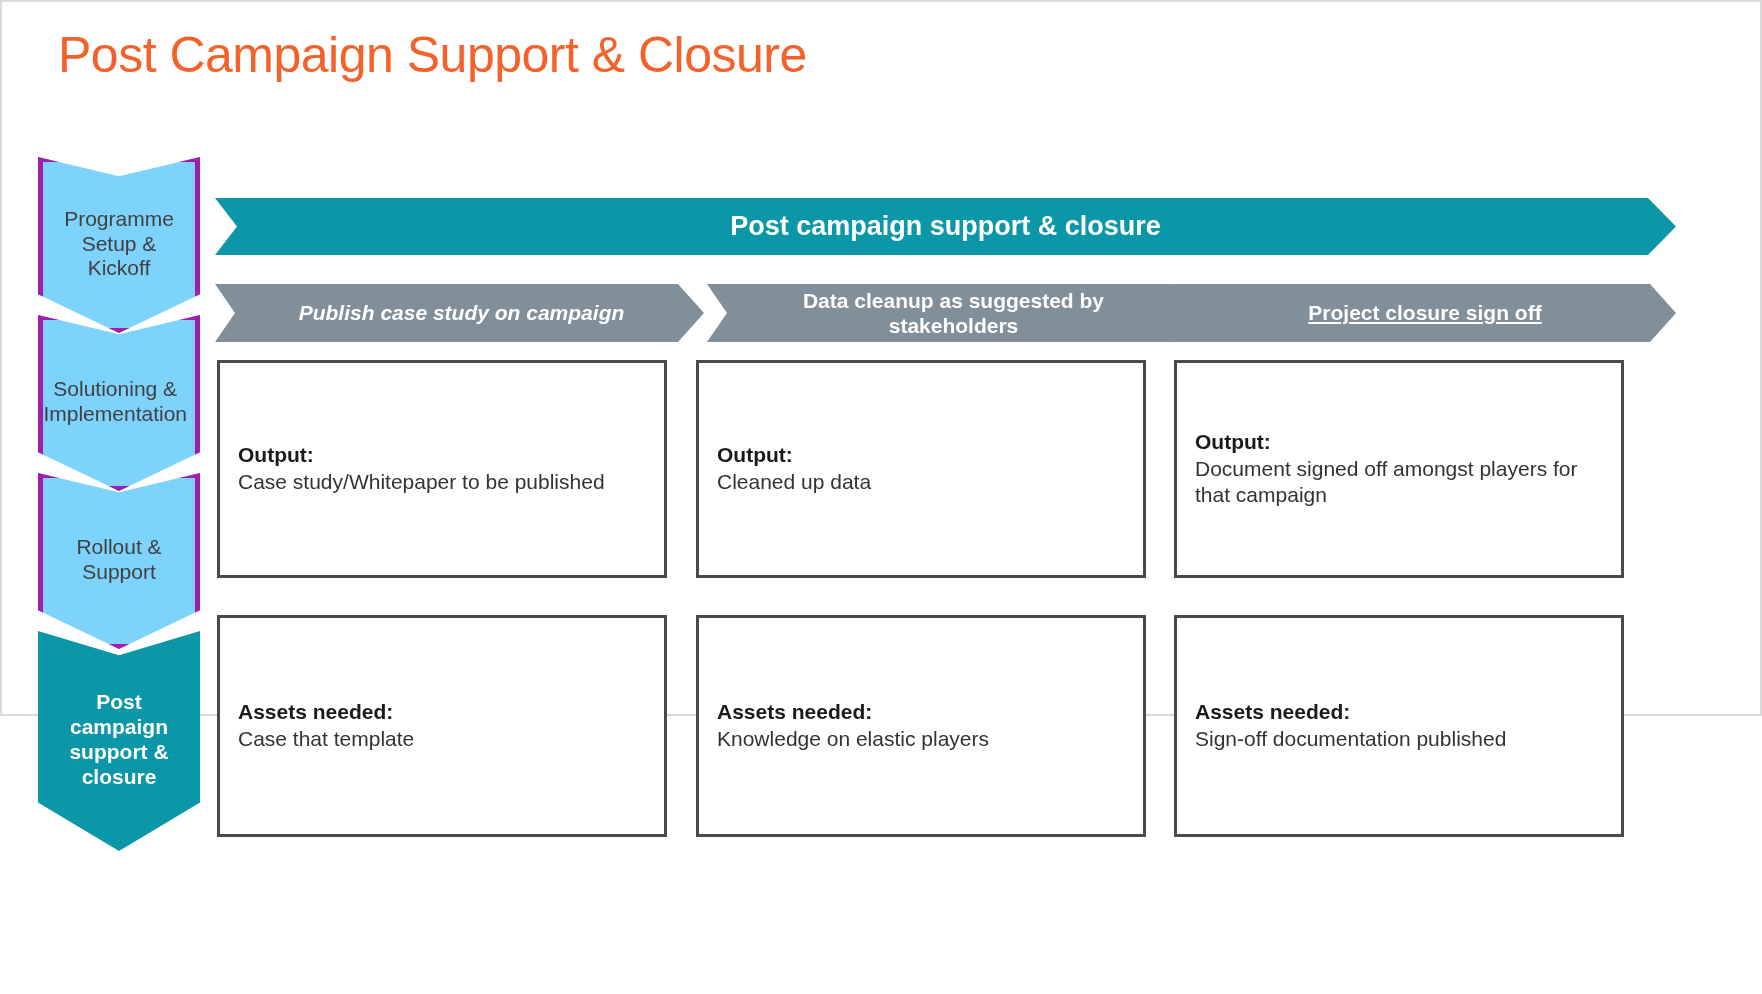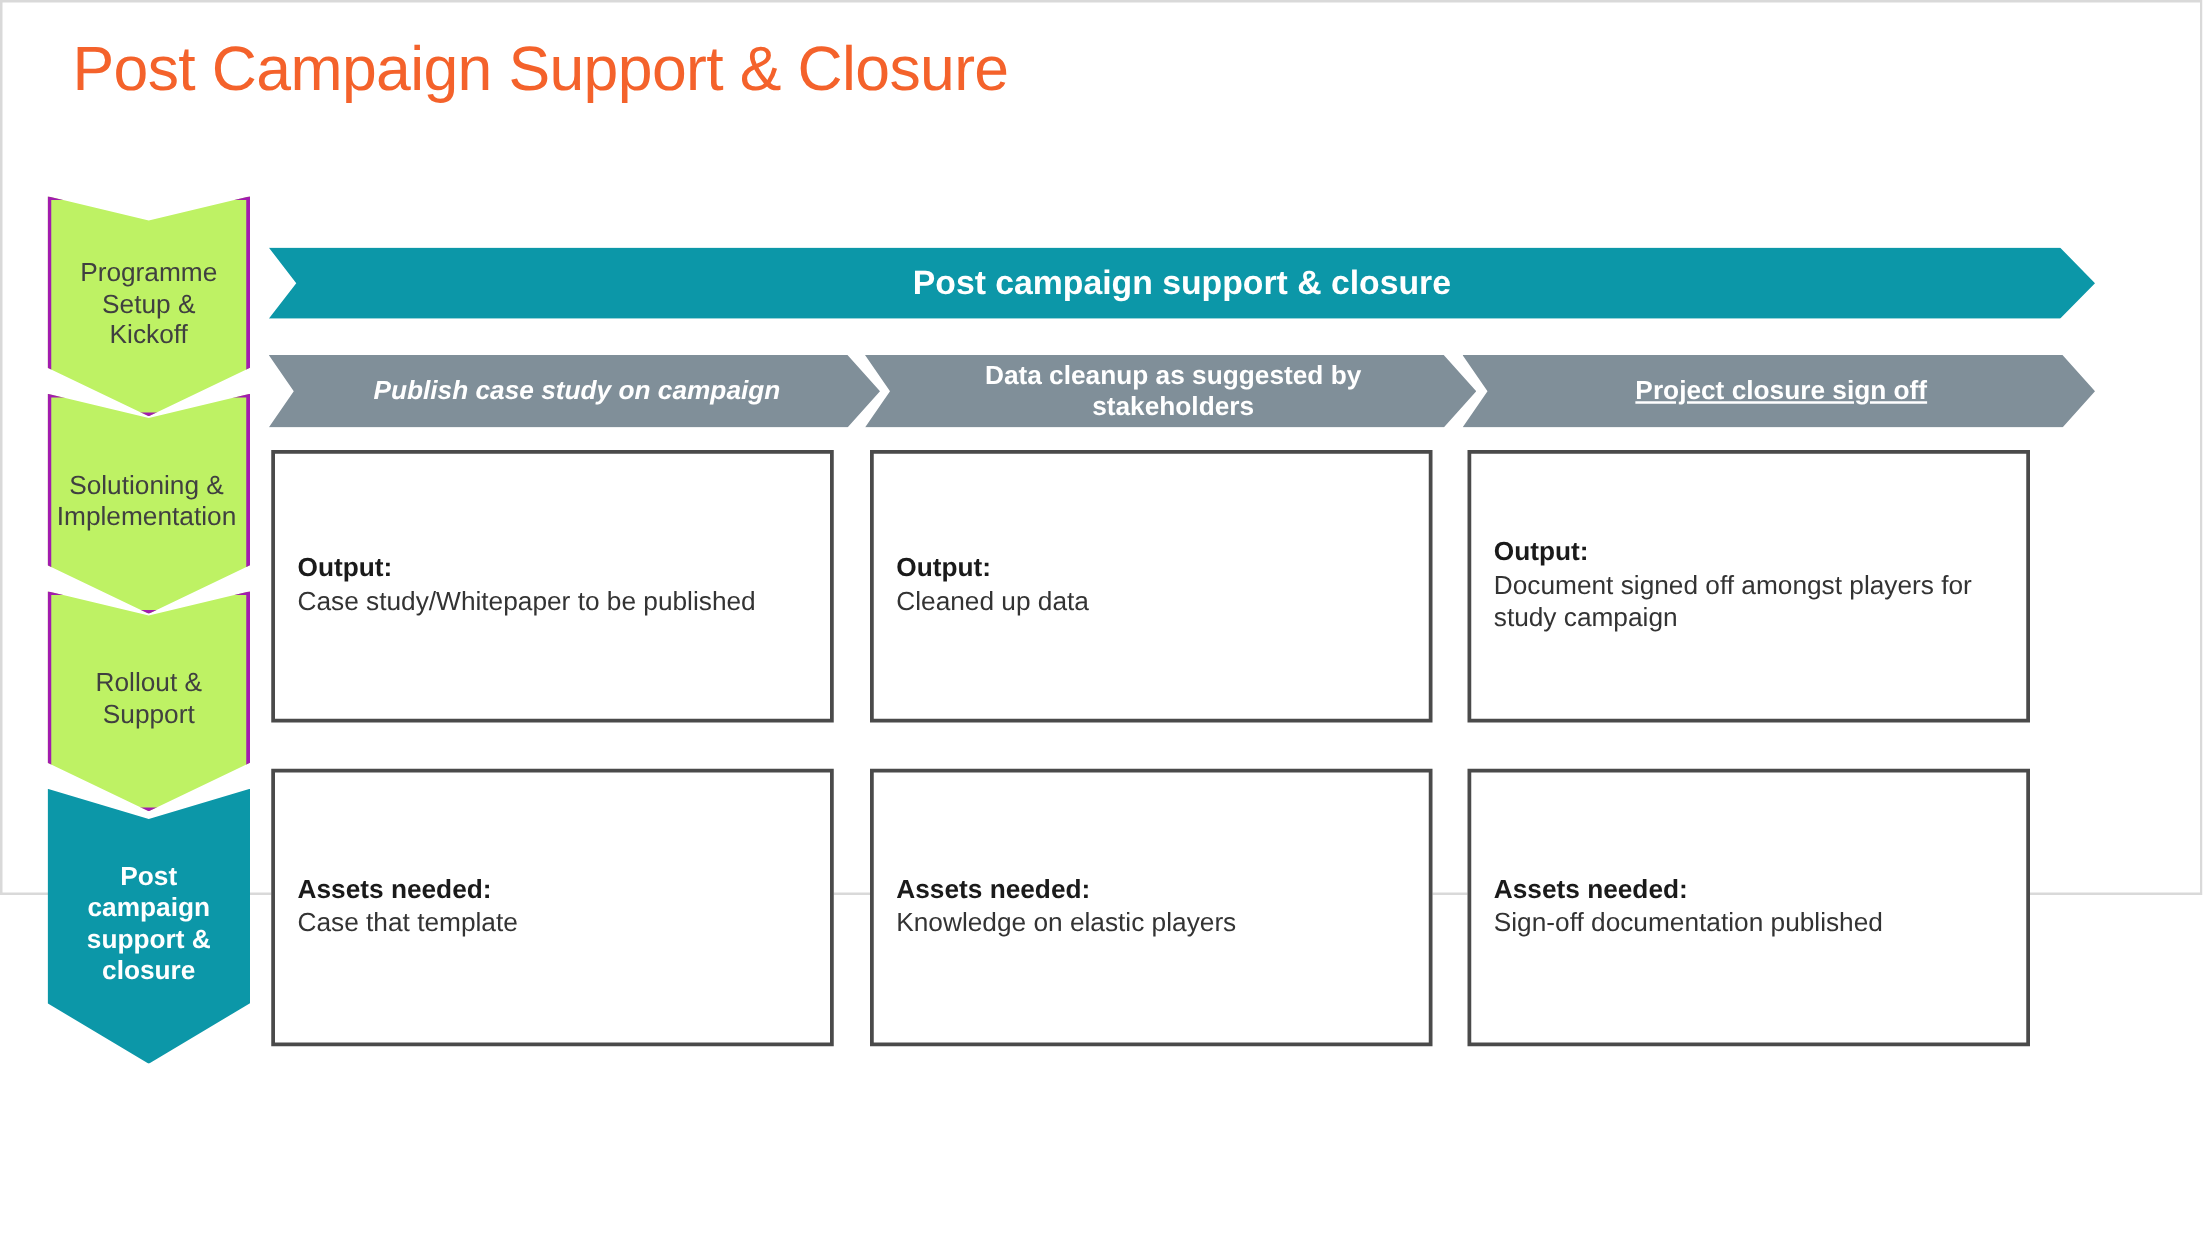--- a/index.html
+++ b/index.html
@@ -37,22 +37,22 @@
   .stage-rail {
     position: absolute;
     left: 36px;
     top: 155px;
     width: 162px;
   }
   .stage {
     position: relative;
     width: 162px;
     box-sizing: border-box;
-    background: #bef264;
-    border: 3px solid #a21caf;
+    background: #7dd3fc;
+    border: 5px solid #a21caf;
     clip-path: polygon(0 0, 50% 11%, 100% 0, 100% 78%, 50% 100%, 0 78%);
     display: flex;
     align-items: center;
     justify-content: center;
     text-align: center;
     color: #404040;
     font-size: 21px;
     line-height: 1.18;
     padding: 26px 8px 28px 8px;
   }
@@ -101,21 +101,21 @@
     justify-content: center;
     text-align: center;
     color: #ffffff;
     font-size: 21px;
     font-weight: bold;
     line-height: 1.2;
     padding: 0 30px 0 34px;
     box-sizing: border-box;
   }
   .col-head.c1 { left: 213px;  width: 489px; font-style: italic; }
-  .col-head.c2 { left: 690px;  width: 489px; }
+  .col-head.c2 { left: 705px;  width: 489px; }
   .col-head.c3 { left: 1168px; width: 506px; text-decoration: underline; }
 
   
   .card {
     position: absolute;
     box-sizing: border-box;
     border: 3px solid #4a4a4a;
     background: #ffffff;
     padding: 0 18px;
     display: flex;
@@ -188,21 +188,21 @@
   </div>
   <div class="card row1 col2">
     <div class="inner">
       <div class="lbl">Output:</div>
       <div class="txt">Cleaned up data</div>
     </div>
   </div>
   <div class="card row1 col3">
     <div class="inner">
       <div class="lbl">Output:</div>
-      <div class="txt">Document signed off amongst players for study campaign</div>
+      <div class="txt">Document signed off amongst players for that campaign</div>
     </div>
   </div>
 
   <div class="card row2 col1">
     <div class="inner">
       <div class="lbl">Assets needed:</div>
       <div class="txt">Case that template</div>
     </div>
   </div>
   <div class="card row2 col2">

